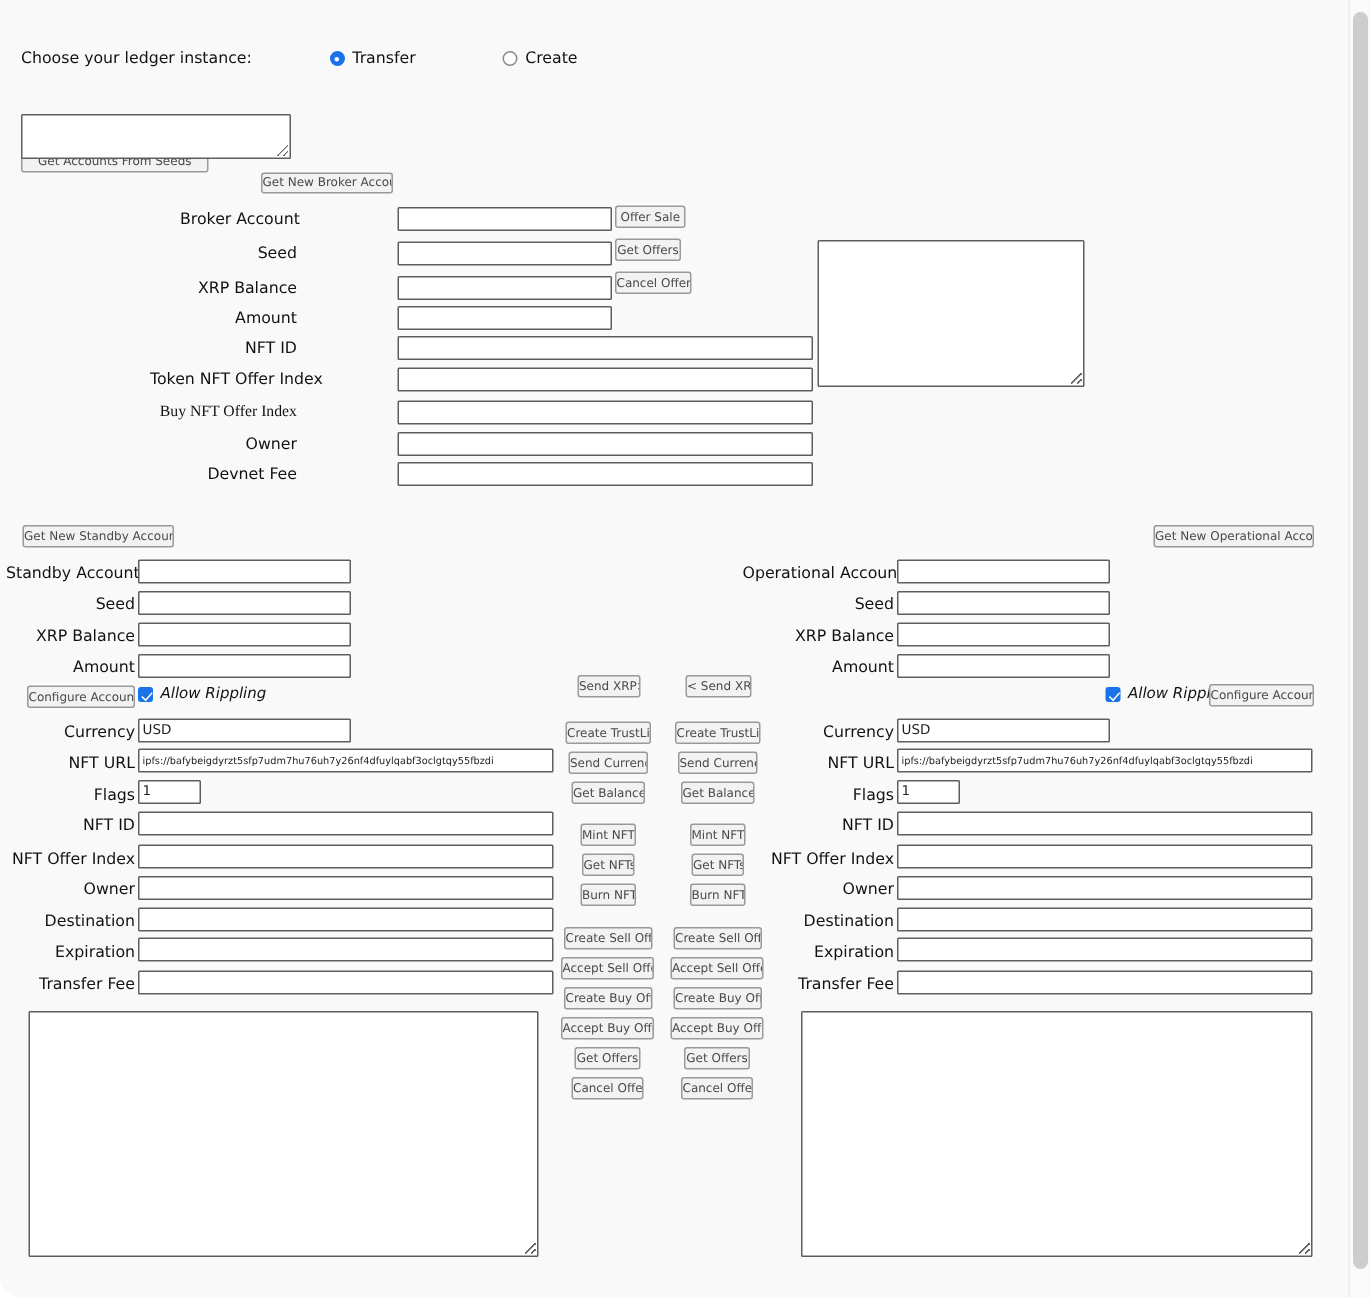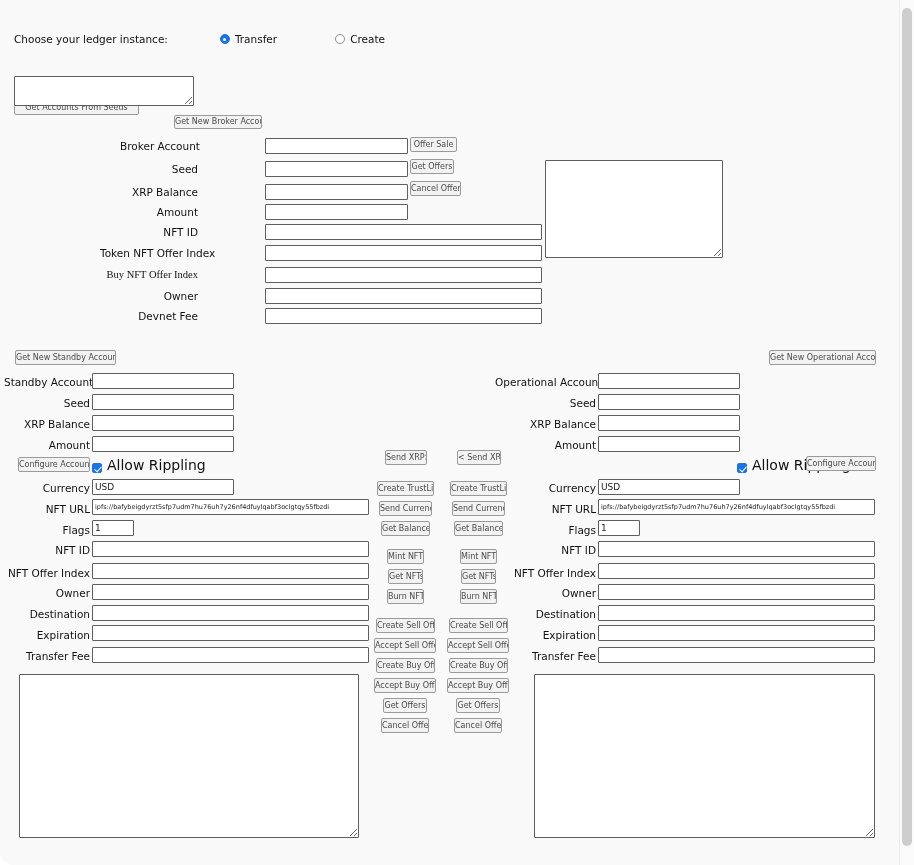--- a/index.html
+++ b/index.html
@@ -135,23 +135,24 @@
     color: #111;
     text-align: right;
     white-space: nowrap;
     line-height: 16px;
   }
 
   .chk-wrap {
     position: absolute;
     display: flex;
     align-items: flex-end;
-    font-size: 14px;
+    font-size: 10px;
     color: #111;
     white-space: nowrap;
+    font-style: italic;
   }
   .chk {
     width: 10px; height: 10px;
     background: #1a73e8;
     border: 1px solid #1a73e8;
     border-radius: 2px;
     margin-right: 5px;
     box-sizing: border-box;
     position: relative;
   }

